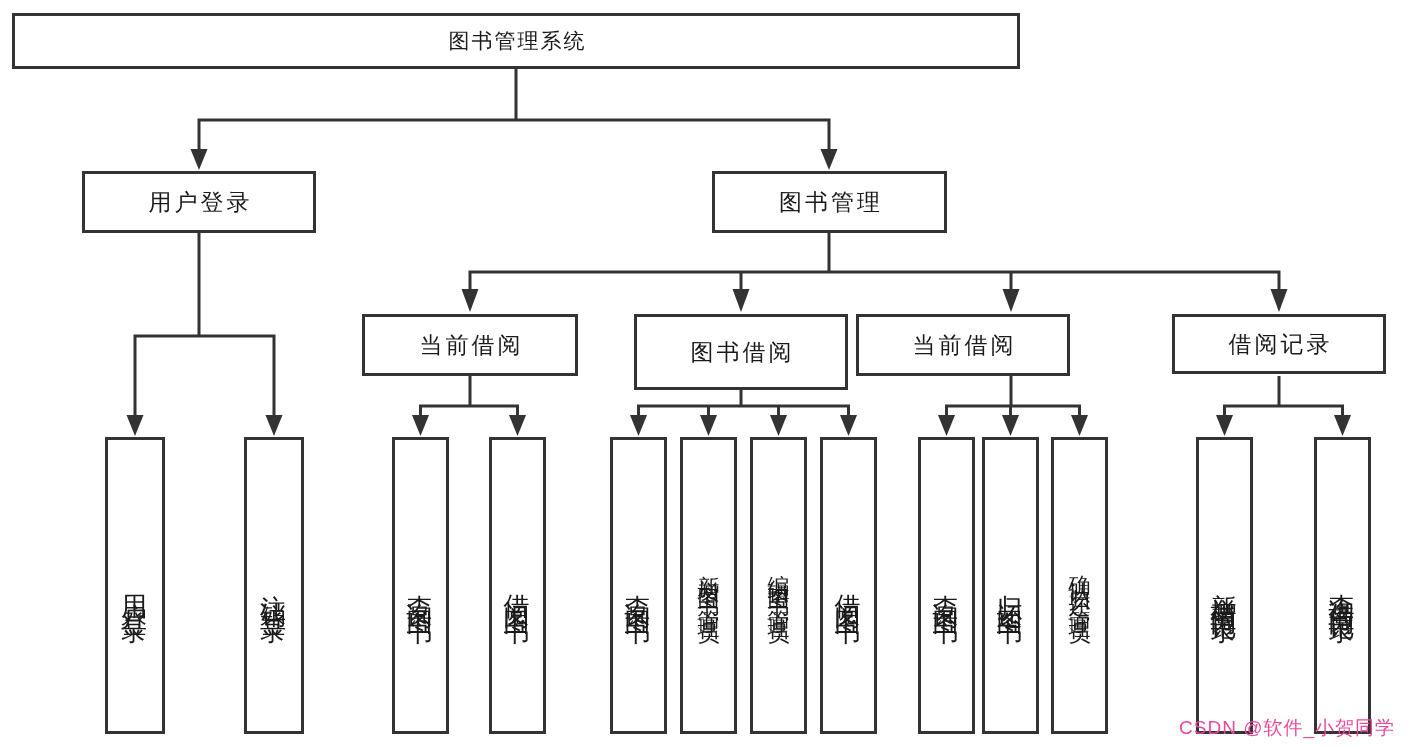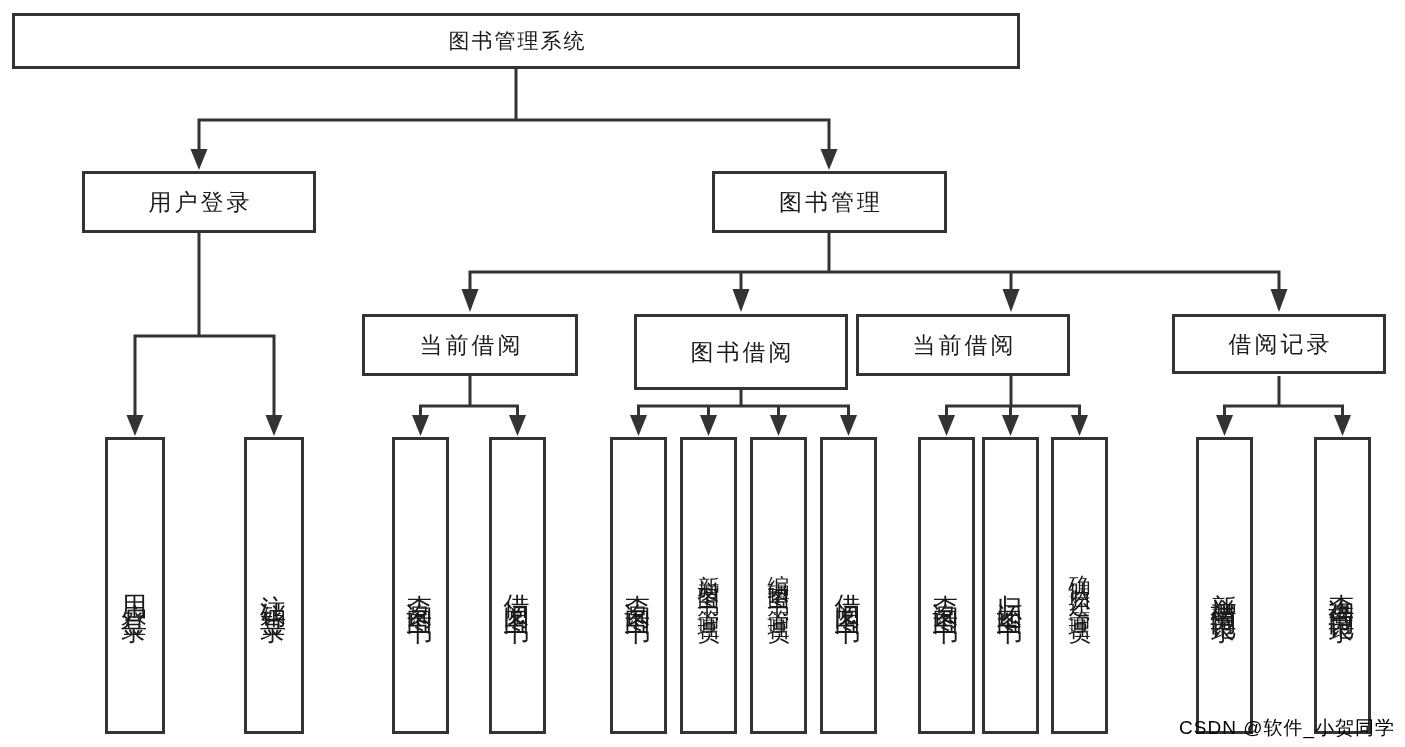--- a/index.html
+++ b/index.html
@@ -15,21 +15,21 @@
     display:flex;align-items:center;justify-content:center;
   }
   .box.h > span{font-size:23px;letter-spacing:3px;white-space:nowrap;transform:translateX(1.5px);}
   .box.root > span{font-size:21px;letter-spacing:2px;}
   .box.v > span{writing-mode:vertical-rl;white-space:nowrap;}
   .box.sp4 > span{font-size:26px;letter-spacing:8px;transform:translateY(4px);}
   .box.sp6 > span{font-size:26px;letter-spacing:5px;transform:translateY(2px);}
   .box.sp9 > span{font-size:22px;letter-spacing:7px;transform:translateY(3px);}
   .watermark{
     position:absolute;right:10px;bottom:6px;font-size:19px;letter-spacing:1px;
-    color:#000000;white-space:nowrap;
+    color:#ec4899;white-space:nowrap;
   }
 </style>
 </head>
 <body>
 
 <div class="stage">
 
   <svg class="wires" width="1405" height="747" viewBox="0 0 1405 747">
 
     <g>

